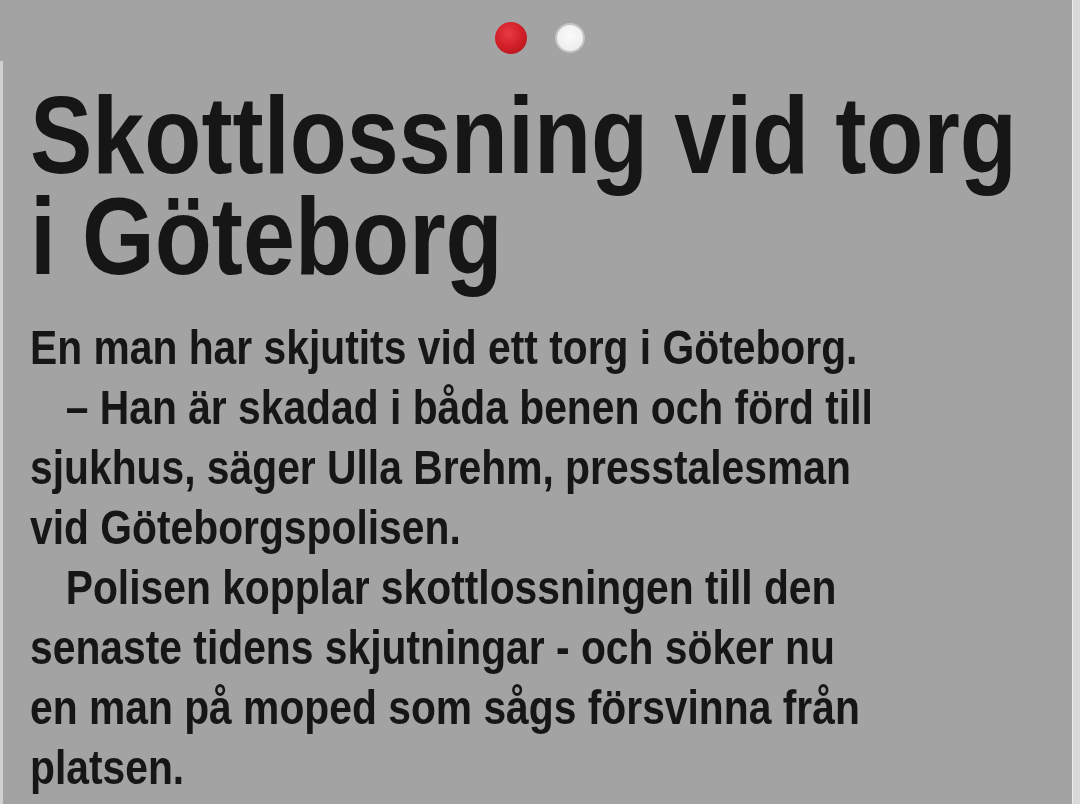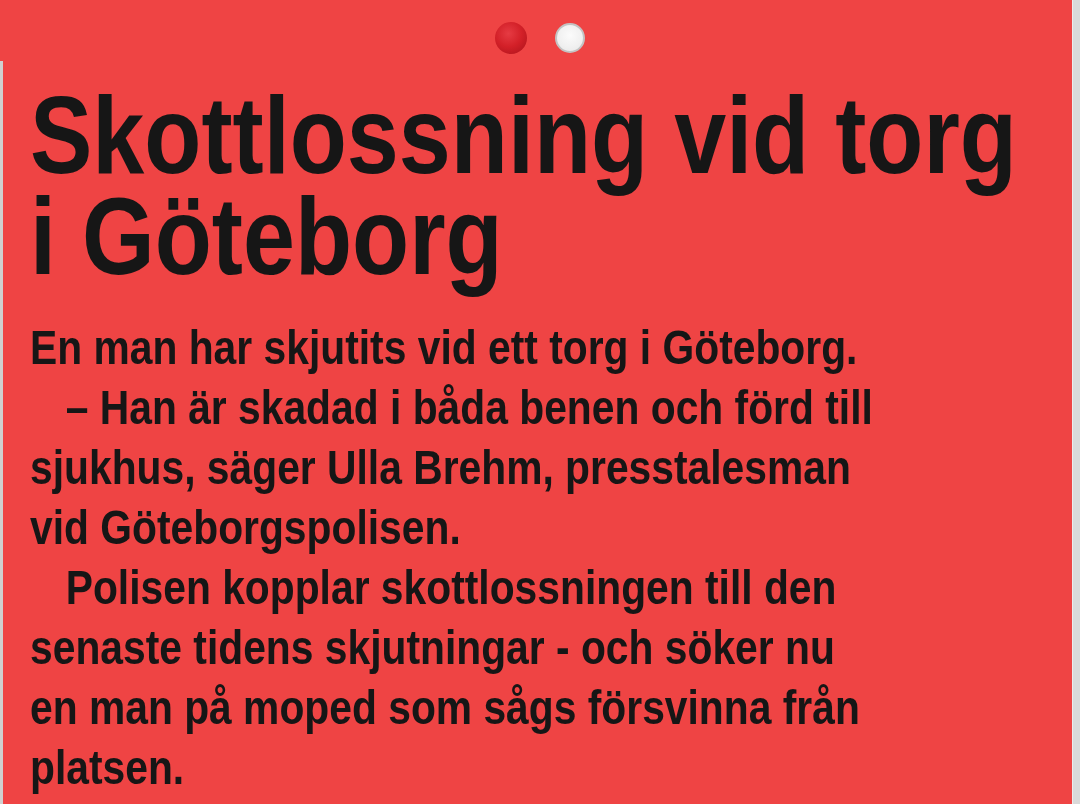--- a/index.html
+++ b/index.html
@@ -1,21 +1,21 @@
 <!DOCTYPE html>
 <html lang="sv"><head>
 <meta charset="utf-8">
 <style>
   * { margin: 0; padding: 0; box-sizing: border-box; }
   html, body { background: #ffffff; }
   .screen {
     position: relative;
     width: 1080px;
     height: 804px;
-    background: #ef4444;
+    background: #a3a3a3;
     overflow: hidden;
     font-family: "Liberation Sans", sans-serif;
   }
 
   
   .pager {
     position: absolute;
     top: 22px;
     left: 0;
     width: 100%;

